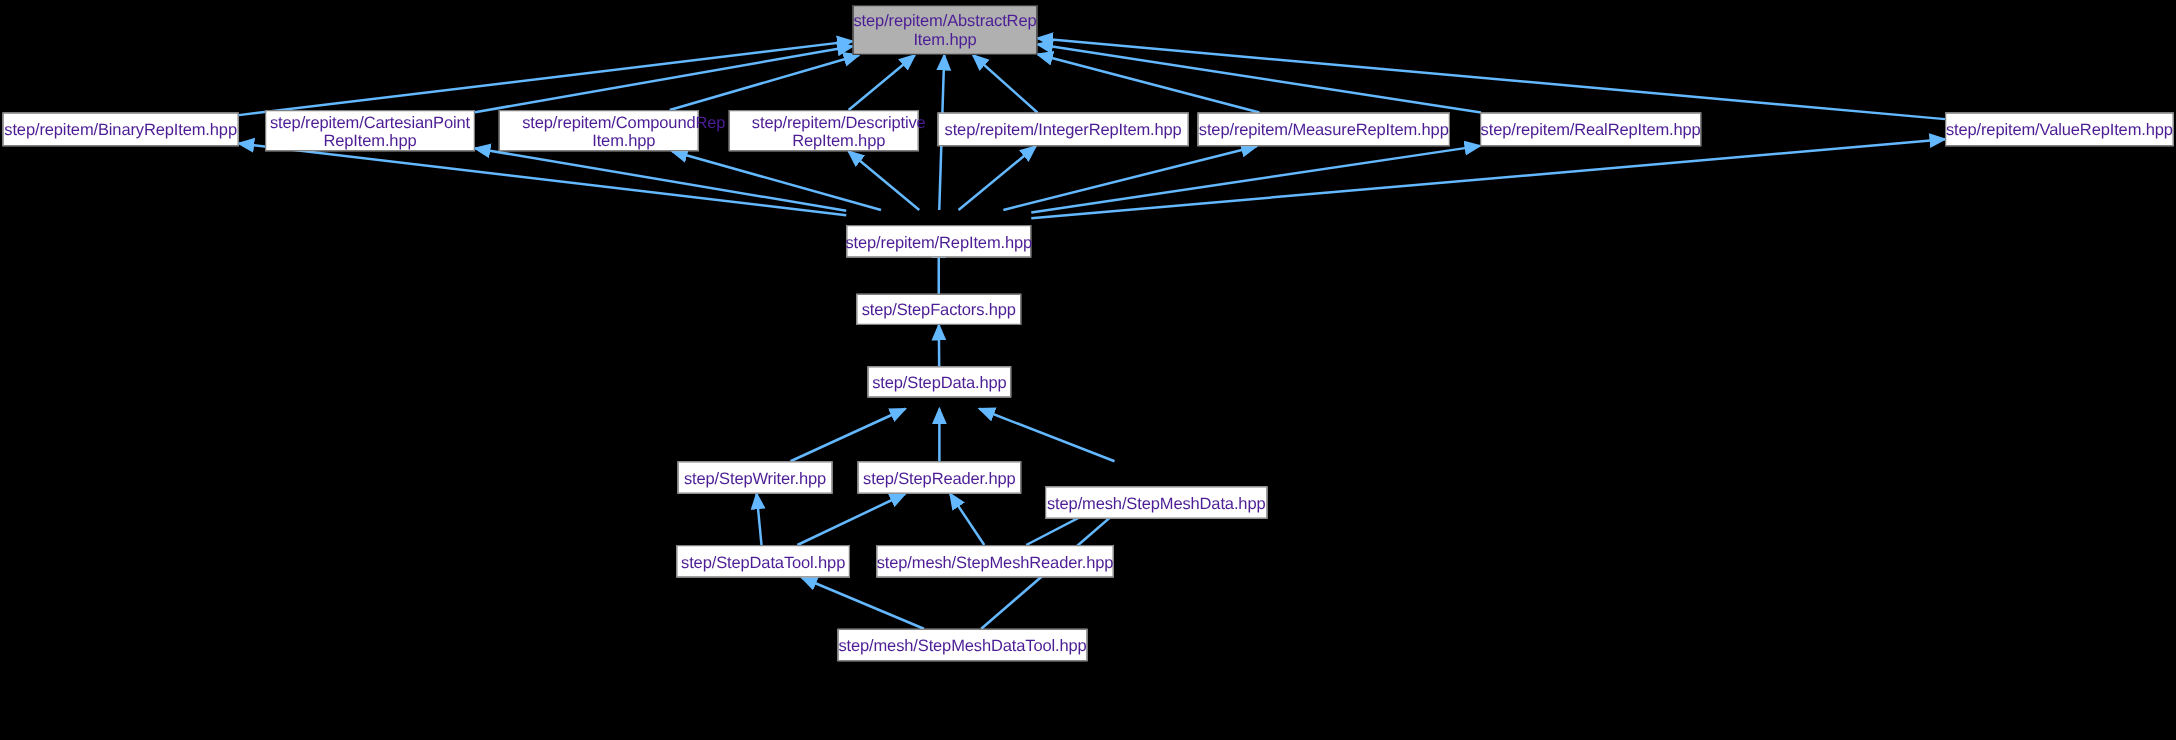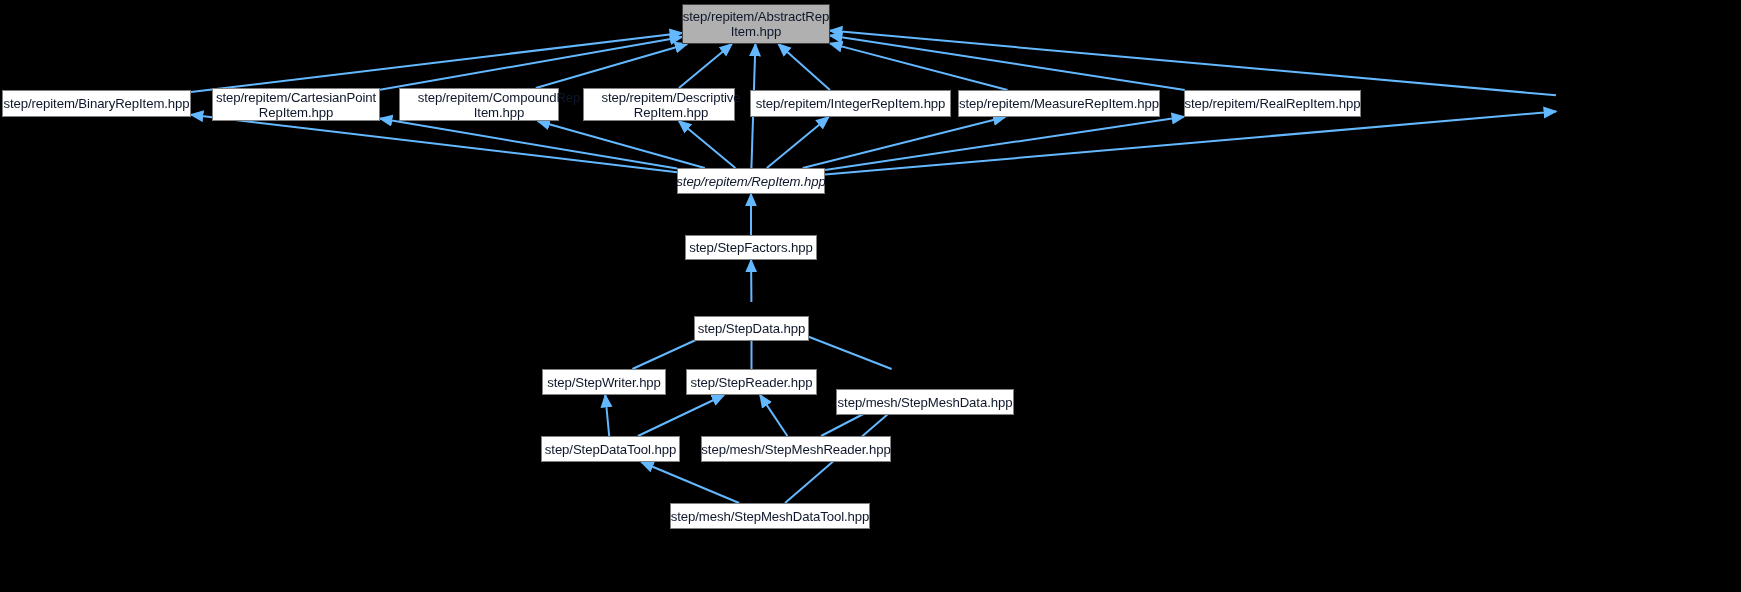--- a/index.html
+++ b/index.html
@@ -21,21 +21,21 @@
     top: 0;
     width: 1741px;
     height: 592px;
     pointer-events: none;
   }
   .node {
     position: absolute;
     box-sizing: border-box;
     background: #ffffff;
     border: 1px solid #808080;
-    color: #0f172a;
+    color: #4c1d95;
     font-size: 13.2px;
     line-height: 15px;
     text-align: center;
     display: flex;
     align-items: center;
     justify-content: center;
     white-space: pre-line;
     letter-spacing: -0.1px;
     z-index: 5;
   }
@@ -88,22 +88,23 @@
     <div class="node" style="left: 2px; top: 90px; width: 189px; height: 27px;"><span>step/repitem/BinaryRepItem.hpp</span></div>
     <div class="node" style="left: 212px; top: 88px; width: 168px; height: 33px; text-align: center;"><span>step/repitem/CartesianPoint
 RepItem.hpp</span></div>
     <div class="node" style="left: 399px; top: 88px; width: 160px; height: 33px; padding-left: 40px;"><span>step/repitem/CompoundRep
 Item.hpp</span></div>
     <div class="node" style="left: 583px; top: 88px; width: 152px; height: 33px; padding-left: 24px;"><span>step/repitem/Descriptive
 RepItem.hpp</span></div>
     <div class="node" style="left: 750px; top: 90px; width: 201px; height: 27px;"><span>step/repitem/IntegerRepItem.hpp</span></div>
     <div class="node" style="left: 958px; top: 90px; width: 202px; height: 27px;"><span>step/repitem/MeasureRepItem.hpp</span></div>
     <div class="node" style="left: 1184px; top: 90px; width: 177px; height: 27px;"><span>step/repitem/RealRepItem.hpp</span></div>
-    <div class="node" style="left: 677px; top: 168px; width: 148px; height: 26px; font-style: italic;"><span>step/repitem/RepItem.hpp</span></div>
+    <div class="node" style="left: 1556px; top: 90px; width: 183px; height: 27px;"><span>step/repitem/ValueRepItem.hpp</span></div>
+    <div class="node" style="left: 677px; top: 180px; width: 148px; height: 26px;"><span>step/repitem/RepItem.hpp</span></div>
     <div class="node" style="left: 685px; top: 235px; width: 132px; height: 25px;"><span>step/StepFactors.hpp</span></div>
-    <div class="node" style="left: 694px; top: 316px; width: 115px; height: 25px;"><span>step/StepData.hpp</span></div>
+    <div class="node" style="left: 694px; top: 293px; width: 115px; height: 25px;"><span>step/StepData.hpp</span></div>
     <div class="node" style="left: 542px; top: 369px; width: 124px; height: 26px;"><span>step/StepWriter.hpp</span></div>
     <div class="node" style="left: 686px; top: 369px; width: 131px; height: 26px;"><span>step/StepReader.hpp</span></div>
     <div class="node" style="left: 836px; top: 369px; width: 178px; height: 26px; margin-top: 20px;"><span>step/mesh/StepMeshData.hpp</span></div>
     <div class="node" style="left: 541px; top: 436px; width: 139px; height: 26px;"><span>step/StepDataTool.hpp</span></div>
     <div class="node" style="left: 701px; top: 436px; width: 190px; height: 26px;"><span>step/mesh/StepMeshReader.hpp</span></div>
     <div class="node" style="left: 670px; top: 503px; width: 200px; height: 26px;"><span>step/mesh/StepMeshDataTool.hpp</span></div>
   </div>
 
 </body></html>

